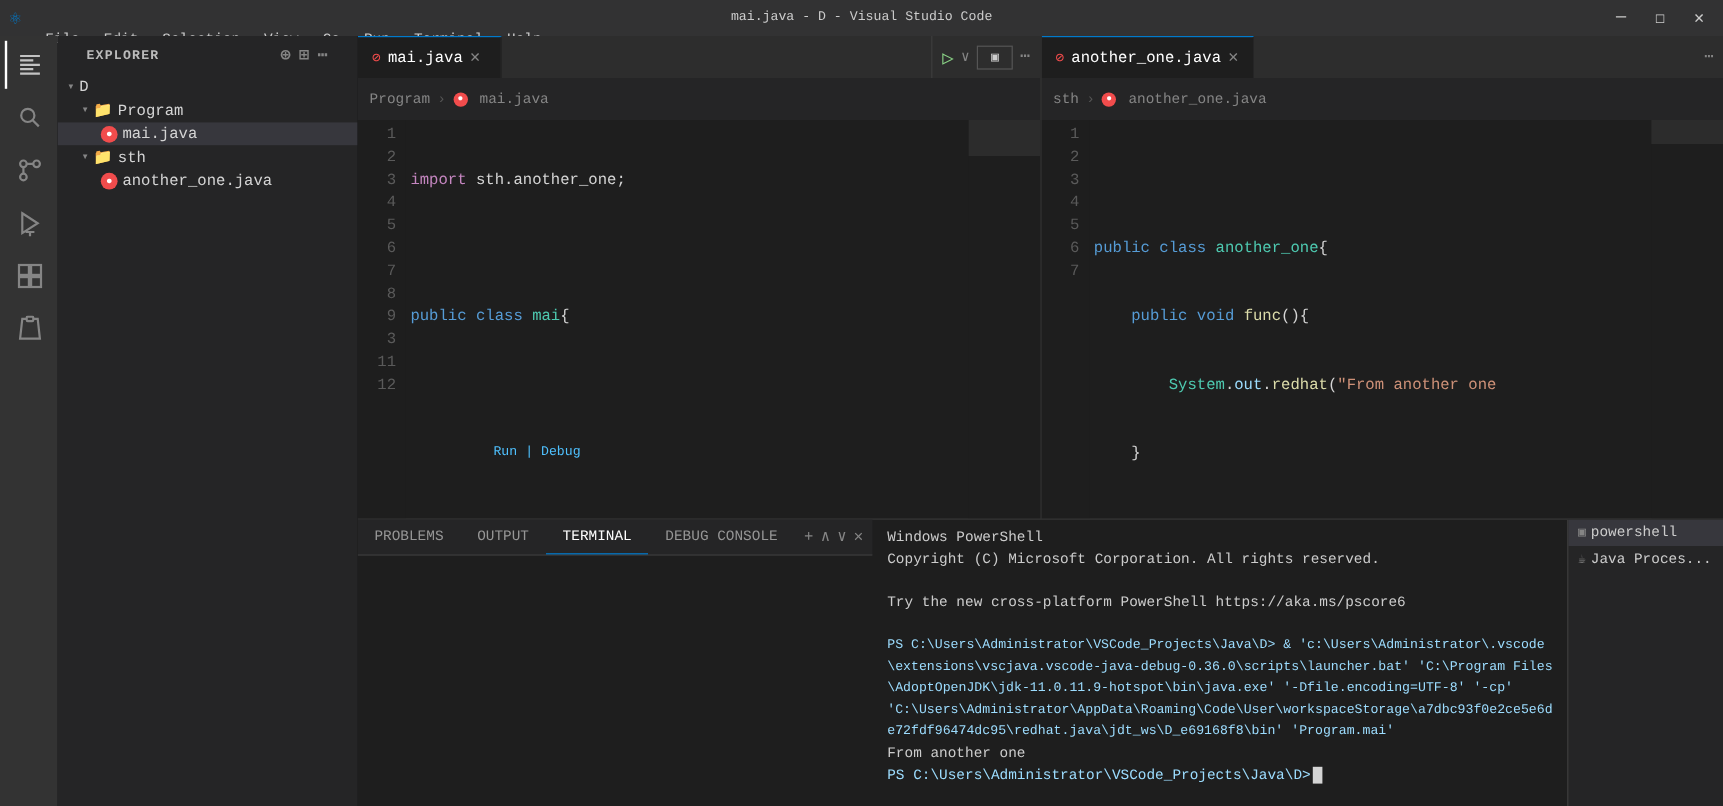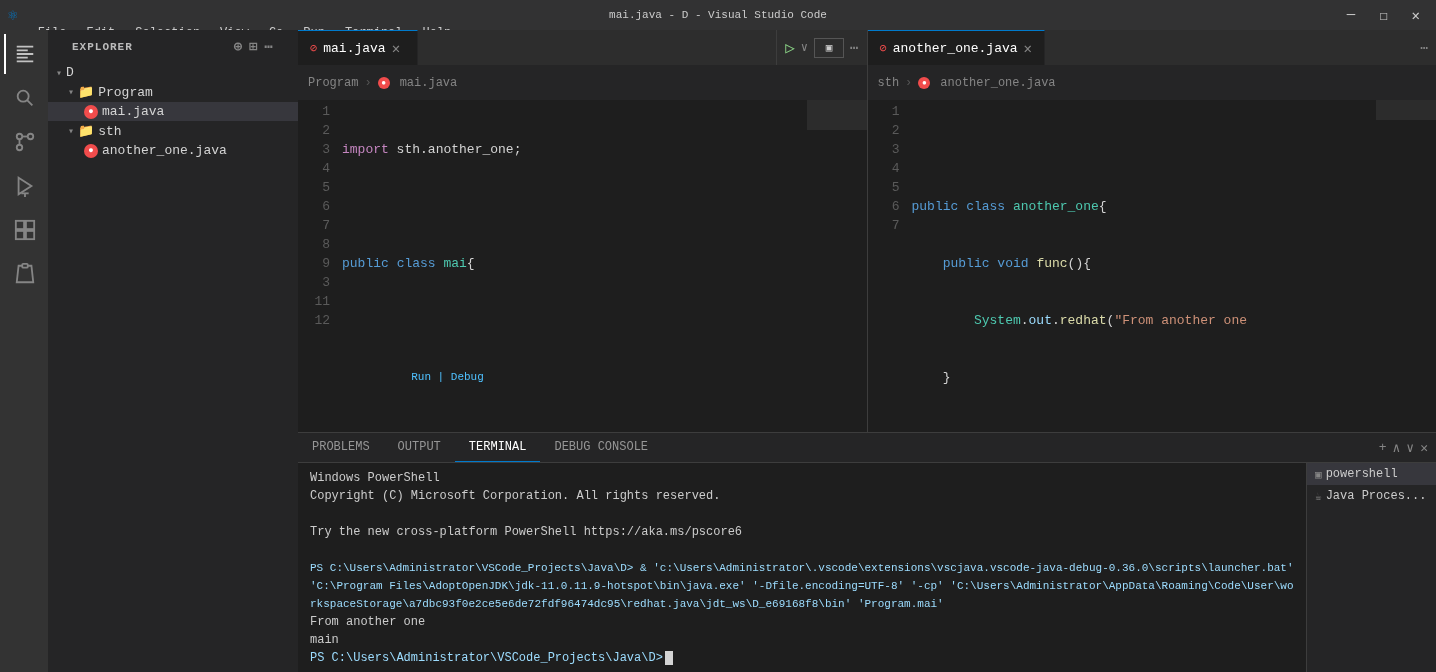--- a/index.html
+++ b/index.html
@@ -289,21 +289,21 @@
       color: #858585;
       font-size: 14px;
       cursor: pointer;
     }
 
     
     .panel {
       height: 240px;
       background: #1e1e1e;
       display: flex;
-      flex-direction: column;
+      flex-direction: row;
       border-top: 1px solid #3d3d3d;
       flex-shrink: 0;
     }
     .panel-tabs {
       display: flex;
       background: #252526;
       height: 30px;
       align-items: stretch;
       border-bottom: 1px solid #3d3d3d;
       justify-content: space-between;
@@ -607,21 +607,20 @@
 
         <div class="panel-content">
           <div class="terminal-main">
             <div>Windows PowerShell</div>
             <div>Copyright (C) Microsoft Corporation. All rights reserved.</div>
             <div>&nbsp;</div>
             <div>Try the new cross-platform PowerShell https://aka.ms/pscore6</div>
             <div>&nbsp;</div>
             <div style="color:#9cdcfe;word-break:break-all;font-size:11px">PS C:\Users\Administrator\VSCode_Projects\Java\D&gt;  &amp; 'c:\Users\Administrator\.vscode\extensions\vscjava.vscode-java-debug-0.36.0\scripts\launcher.bat' 'C:\Program Files\AdoptOpenJDK\jdk-11.0.11.9-hotspot\bin\java.exe' '-Dfile.encoding=UTF-8' '-cp' 'C:\Users\Administrator\AppData\Roaming\Code\User\workspaceStorage\a7dbc93f0e2ce5e6de72fdf96474dc95\redhat.java\jdt_ws\D_e69168f8\bin' 'Program.mai'</div>
             <div>From another one</div>
-            <div>main</div>
             <div><span style="color:#9cdcfe">PS C:\Users\Administrator\VSCode_Projects\Java\D&gt;</span><span style="display:inline-block;width:8px;height:14px;background:#d4d4d4;vertical-align:middle;margin-left:2px"></span></div>
           </div>
           <div class="terminal-sidebar">
             <div class="terminal-process">
               <span class="term-icon">▣</span>
               <span>powershell</span>
             </div>
             <div class="terminal-process">
               <span class="term-icon">☕</span>
               <span>Java Proces...</span>

